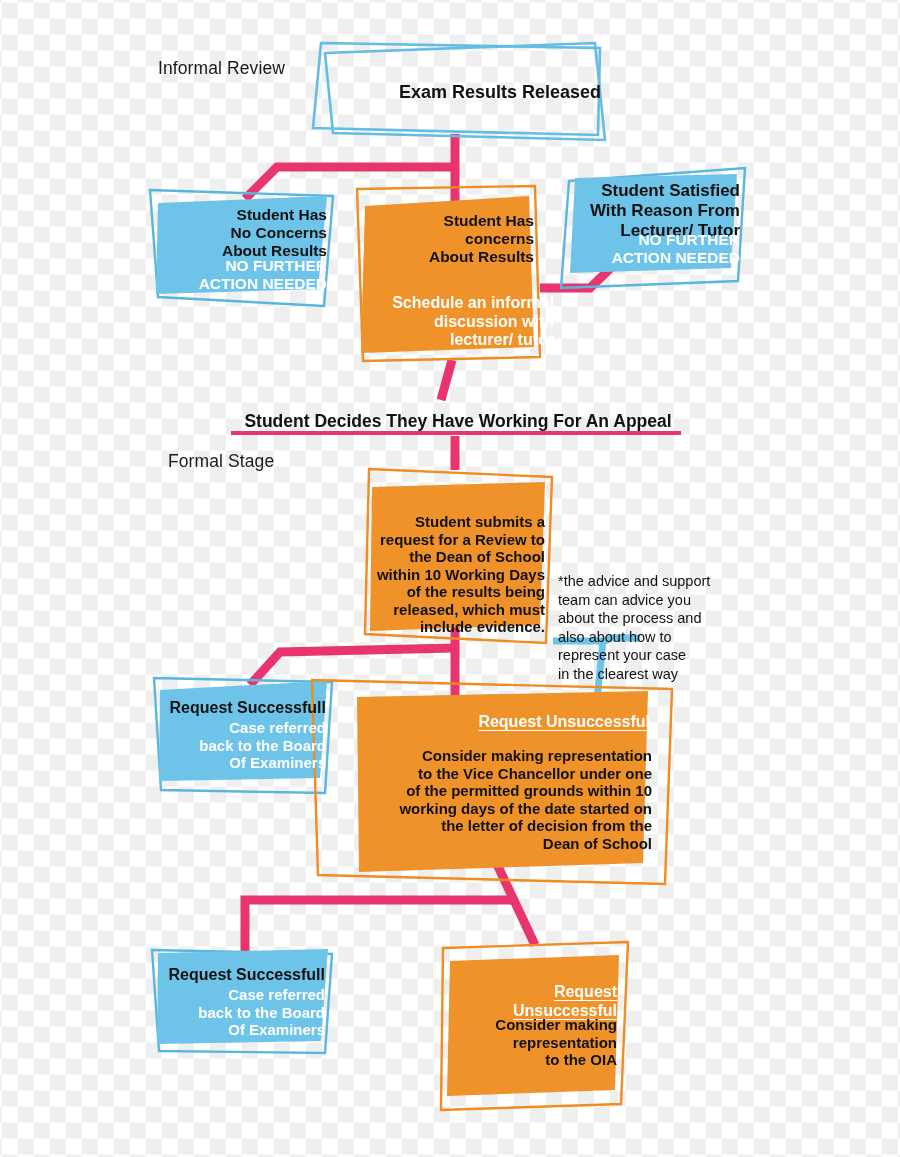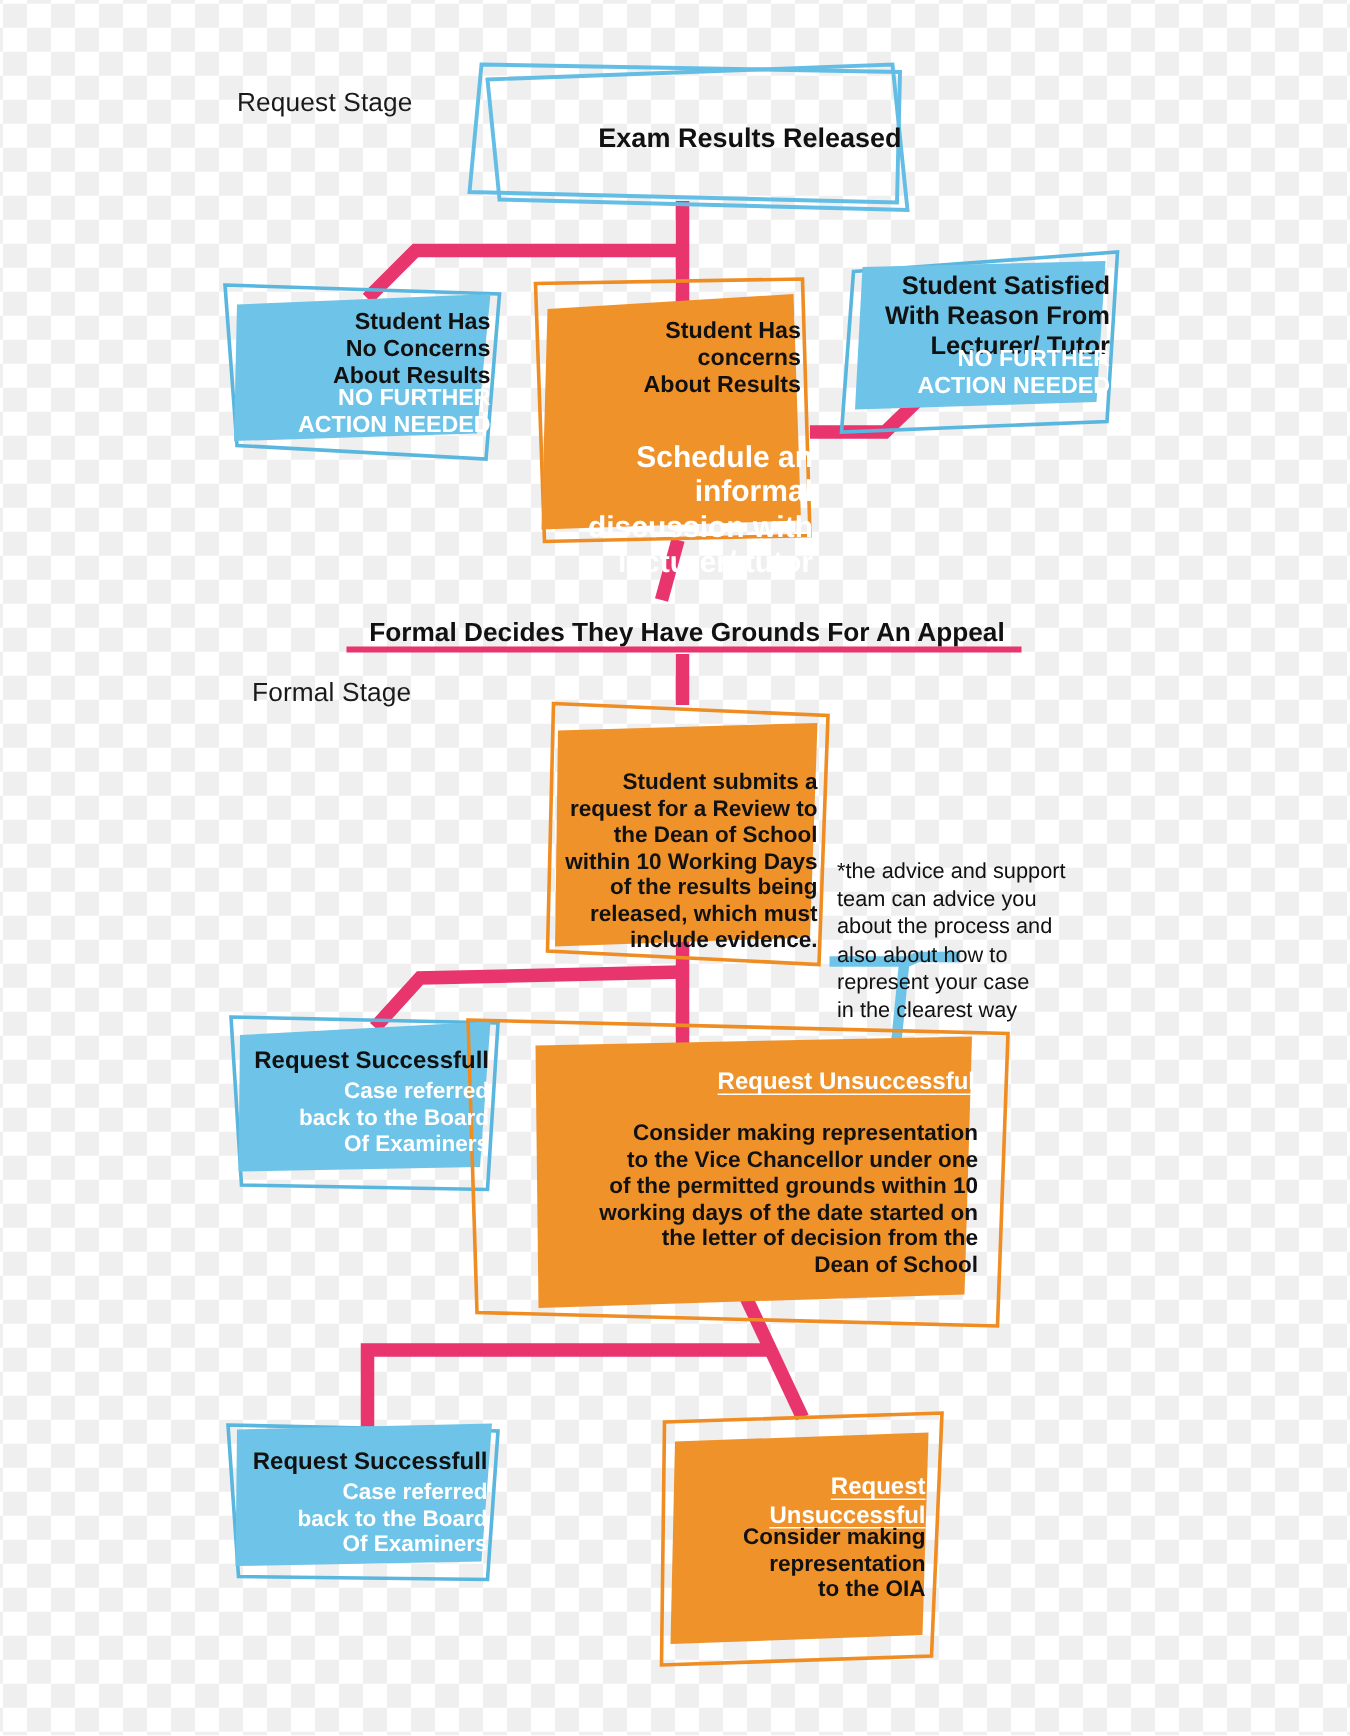--- a/index.html
+++ b/index.html
@@ -152,45 +152,45 @@
       <polygon points="152,950 332,954 325,1053 159,1051" fill="none" stroke="#59B6DE" stroke-width="2.4"></polygon>
       <polygon points="158,953 328,949 321,1041 157,1044" fill="#6EC4E8"></polygon>
     </g>
 
     <g>
       <polygon points="443,948 628,942 621,1104 441,1110" fill="none" stroke="#EF8C22" stroke-width="2.4"></polygon>
       <polygon points="450,961 619,955 615,1090 447,1096" fill="#F0922A"></polygon>
     </g>
   </svg>
 
-  <div class="stage-label" style="left:158px; top:58px;">Request Stage</div>
+  <div class="stage-label" style="left:158px; top:58px;">Informal Review</div>
   <div class="stage-label" style="left:168px; top:451px;">Formal Stage</div>
 
   <div class="txt hdr-dark" style="left:321px; top:82px; width:280px; font-size:18px;">Exam Results Released</div>
 
   <div class="txt hdr-dark" style="left:155px; top:206px; width:172px; font-size:15.5px;">Student Has
 No Concerns
 About Results</div>
   <div class="txt body-white" style="left:155px; top:257px; width:172px; font-size:15.5px;">NO FURTHER
 ACTION NEEDED</div>
 
   <div class="txt hdr-dark" style="left:362px; top:212px; width:172px; font-size:15.5px;">Student Has
 concerns
 About Results</div>
-  <div class="txt body-white" style="left:358px; top:294px; width:184px; font-size:20px;">Schedule an informal
+  <div class="txt body-white" style="left:370px; top:294px; width:184px; font-size:16px;">Schedule an informal
 discussion with
 lecturer/ tutor</div>
 
   <div class="txt hdr-dark" style="left:572px; top:181px; width:168px; font-size:17px;">Student Satisfied
 With Reason From
 Lecturer/ Tutor</div>
   <div class="txt body-white" style="left:572px; top:231px; width:168px; font-size:15.5px;">NO FURTHER
 ACTION NEEDED</div>
 
-  <div id="divider-text">Formal Decides They Have Grounds For An Appeal</div>
+  <div id="divider-text">Student Decides They Have Working For An Appeal</div>
   <div id="divider-rule"></div>
 
   <div class="txt body-dark" style="left:370px; top:493px; width:175px; font-size:15px;margin-top:20px;">Student submits a
 request for a Review to
 the Dean of School
 within 10 Working Days
 of the results being
 released, which must
 include evidence.</div>
 

